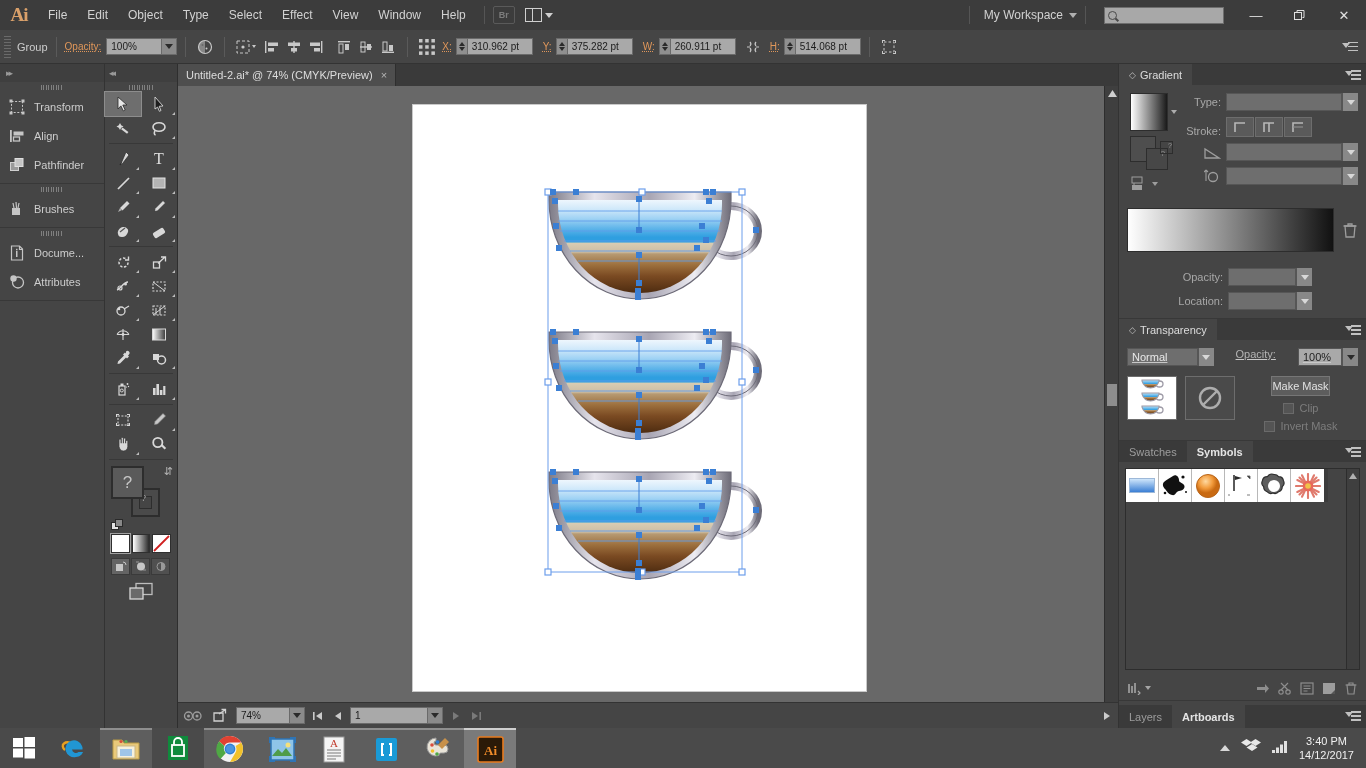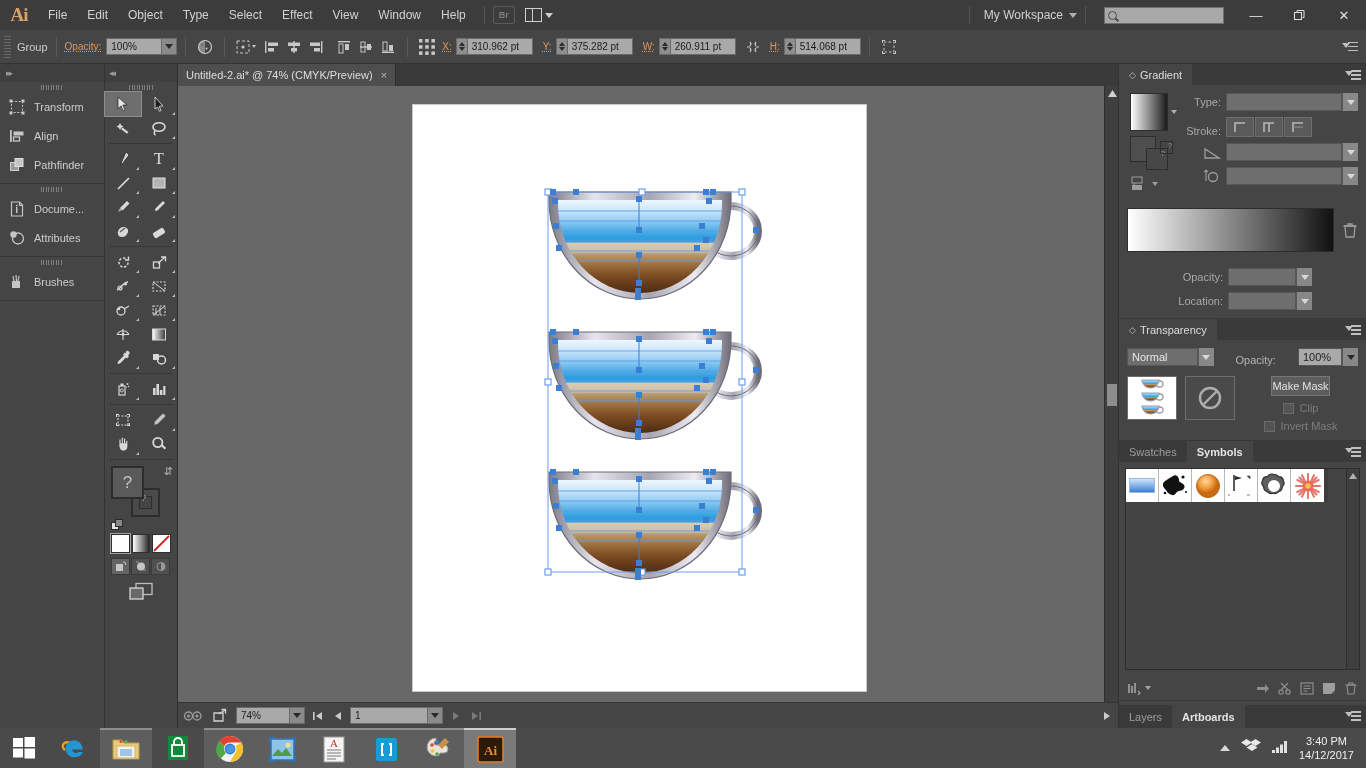--- a/index.html
+++ b/index.html
@@ -238,21 +238,21 @@
     display: flex; align-items: center; padding: 0 4px; font-size: 11px; color: #1f1f1f;
   }
   .inp.lite { background: #a9a9a9; }
   .inp-arrow { width: 16px; background: #888; border-left:1px solid #565656; display:flex;align-items:center;justify-content:center; }
   .stroke-btn { width: 28px; height: 20px; background: #5a5a5a; border: 1px solid #6d6d6d;
      display:flex;align-items:center;justify-content:center; }
   .grad-bar {
     height: 44px; border: 1px solid #2d2d2d; background: linear-gradient(to right,#ffffff,#111111);
   }
 
-  .blendrow { display: flex; align-items: flex-end; gap: 22px; }
+  .blendrow { display: flex; align-items: flex-start; gap: 22px; text-decoration: underline; }
   .thumb-box { width: 50px; height: 44px; background: #fff; border: 1px solid #6d6d6d;
       display: flex; flex-direction: column; align-items: center; justify-content: space-around; }
   .mask-box { width: 50px; height: 44px; background: #4a4a4a; border: 1px solid #6d6d6d;
       display:flex;align-items:center;justify-content:center; }
   .btn-mk {
     background: #5d5d5d; border: 1px solid #767676; color: #e2e2e2; font-size: 11px;
     height: 20px; display: flex; align-items: center; justify-content: center;
   }
   .chk { width: 11px; height: 11px; background: #545454; border: 1px solid #6a6a6a; }
   .dim-txt { color: #7d7d7d; font-size: 11px; }
@@ -512,46 +512,46 @@
         <span>Pathfinder</span>
       </div>
     </div>
 
     <div class="dock-group">
       <div class="group-grip">
           <span></span>
         </div>
       <div class="dock-item">
         <svg width="18" height="18" viewBox="0 0 18 18">
+            <path d="M5 3l1 5M8 2l0.5 6M11 3l-1 5" stroke="#c5c5c5" stroke-width="1.2" fill="none"></path>
+            <rect x="4" y="8" width="8" height="7" fill="#c5c5c5"></rect>
+          </svg>
+        <span>Brushes</span>
+      </div>
+    </div>
+
+    <div class="dock-group">
+      <div class="group-grip">
+          <span></span>
+        </div>
+      <div class="dock-item">
+        <svg width="18" height="18" viewBox="0 0 18 18">
             <path d="M3.5 2h8l3 3v11h-11z" fill="none" stroke="#c5c5c5" stroke-width="1.2"></path>
             <path d="M11.5 2v3.5h3" fill="none" stroke="#c5c5c5" stroke-width="1.2"></path>
             <rect x="8" y="7" width="1.5" height="6" fill="#c5c5c5"></rect>
             <rect x="8" y="4.8" width="1.5" height="1.5" fill="#c5c5c5"></rect>
           </svg>
         <span>Docume...</span>
       </div>
       <div class="dock-item">
         <svg width="18" height="18" viewBox="0 0 18 18">
             <circle cx="10" cy="9.5" r="5.5" fill="none" stroke="#c5c5c5" stroke-width="1.3"></circle>
             <circle cx="5.5" cy="5.5" r="3.2" fill="#c5c5c5"></circle>
           </svg>
         <span>Attributes</span>
-      </div>
-    </div>
-
-    <div class="dock-group">
-      <div class="group-grip">
-          <span></span>
-        </div>
-      <div class="dock-item">
-        <svg width="18" height="18" viewBox="0 0 18 18">
-            <path d="M5 3l1 5M8 2l0.5 6M11 3l-1 5" stroke="#c5c5c5" stroke-width="1.2" fill="none"></path>
-            <rect x="4" y="8" width="8" height="7" fill="#c5c5c5"></rect>
-          </svg>
-        <span>Brushes</span>
       </div>
     </div>
   </div>
 
   <div class="toolbar">
     <div class="tb-header">
       <span class="dbl-arrow">◂◂</span>
     </div>
     <div class="tb-grip">
         <span></span>

